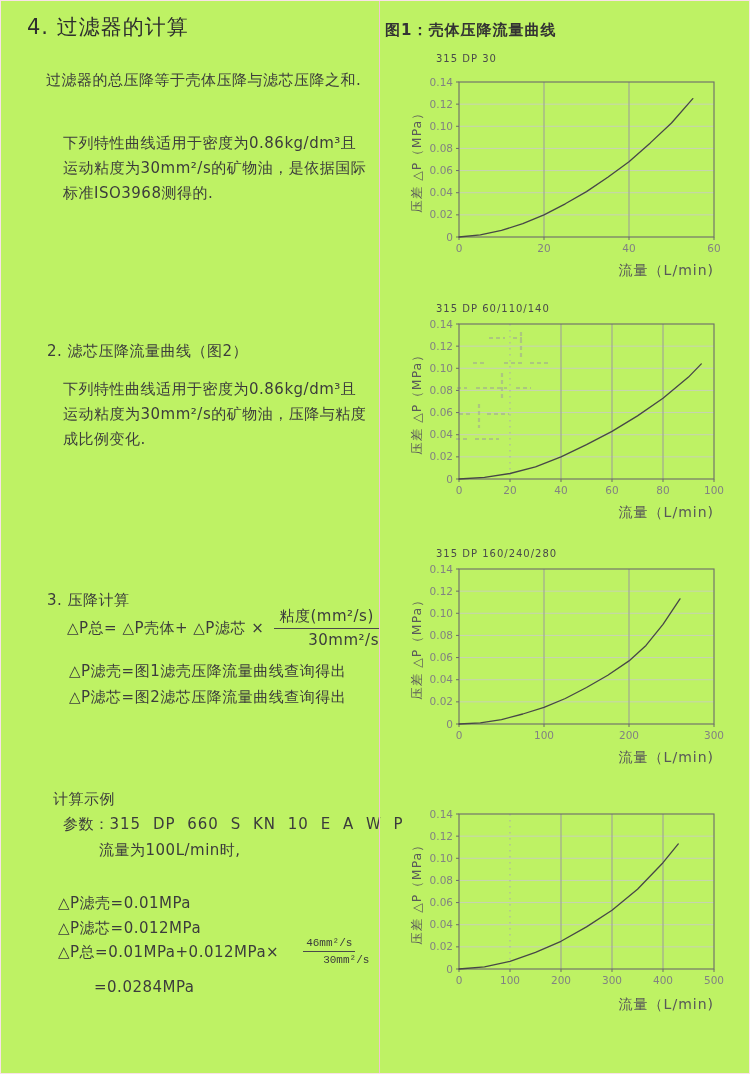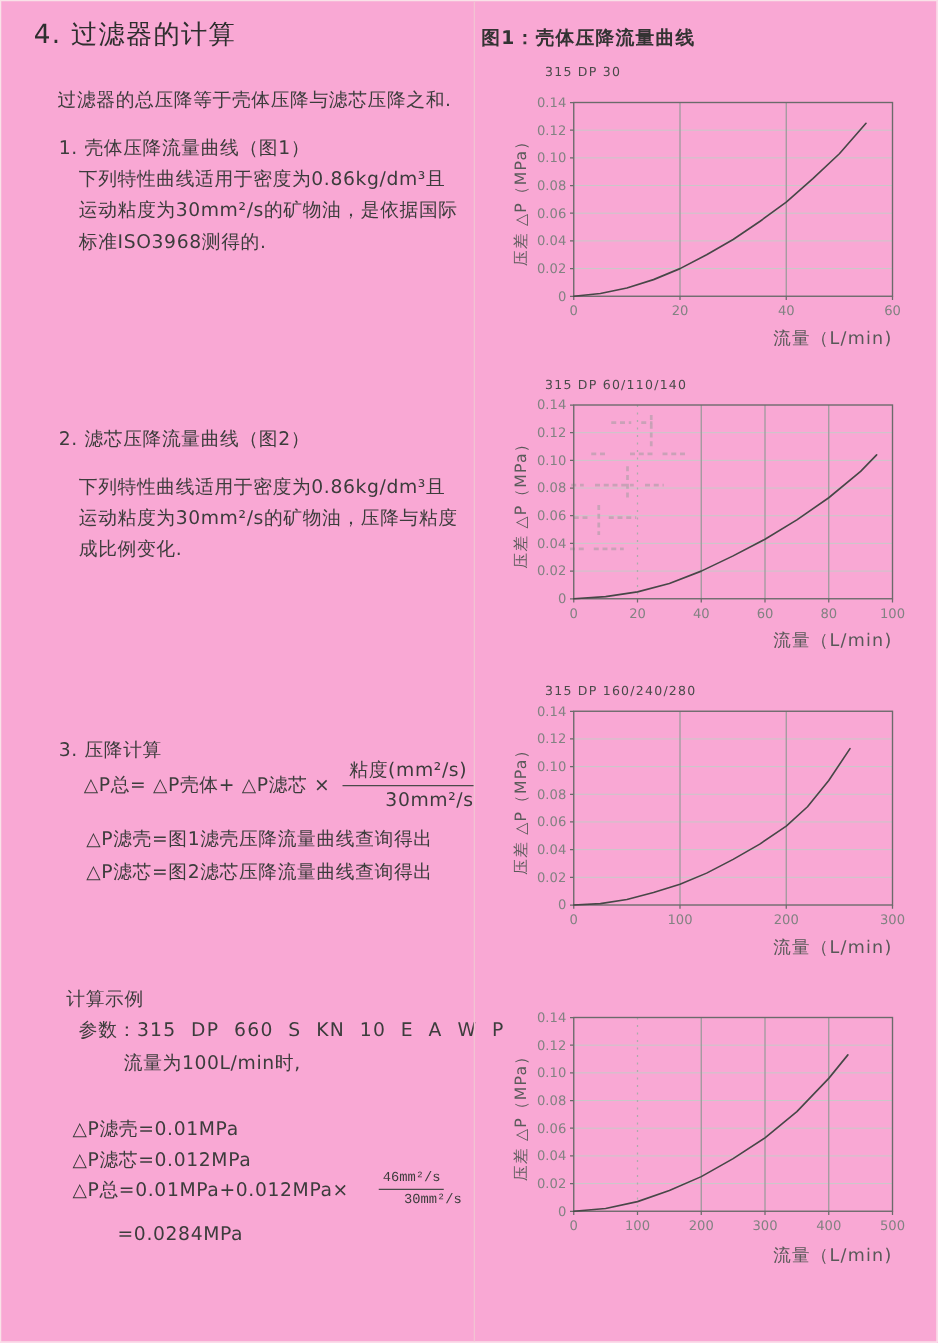--- a/index.html
+++ b/index.html
@@ -1,17 +1,17 @@
 <!DOCTYPE html>
 <html><head>
 <meta charset="utf-8">
 <style>
   html,body{margin:0;padding:0;background:#ffffff;}
   .page{
-    position:relative;width:750px;height:1074px;background:#f9a8d4;
+    position:relative;width:750px;height:1074px;background:#bef264;
     font-family:"DejaVu Sans","Liberation Sans",sans-serif;color:#383838;
     overflow:hidden;border:1px solid #f9e2e8;box-sizing:border-box;
   }
   .abs{position:absolute;white-space:nowrap;}
   .h1{font-size:21px;letter-spacing:1px;color:#2e2e2e;}
   .fig-title{font-size:15px;font-weight:bold;letter-spacing:1px;color:#333;}
   .body-text{font-size:15px;letter-spacing:0.5px;color:#3c3c3c;}
   .chart-title{font-size:10px;letter-spacing:1px;color:#4a4a4a;}
   .x-label{font-size:14px;letter-spacing:1px;color:#585858;}
   svg.plot{position:absolute;font-family:inherit;}
@@ -28,21 +28,20 @@
 </style>
 </head>
 <body>
 
 <div class="page">
 
   <div class="abs h1" style="left:26px;top:12px">4. 过滤器的计算</div>
 
   <div class="abs body-text" style="left:45px;top:70px">过滤器的总压降等于壳体压降与滤芯压降之和.</div>
 
-  <div class="abs body-text" style="left:46px;top:108px">1. 壳体压降流量曲线（图1）</div>
   <div class="abs body-text" style="left:62px;top:133px">下列特性曲线适用于密度为0.86kg/dm³且</div>
   <div class="abs body-text" style="left:62px;top:158px">运动粘度为30mm²/s的矿物油，是依据国际</div>
   <div class="abs body-text" style="left:62px;top:183px">标准ISO3968测得的.</div>
 
   <div class="abs body-text" style="left:46px;top:341px">2. 滤芯压降流量曲线（图2）</div>
   <div class="abs body-text" style="left:62px;top:379px">下列特性曲线适用于密度为0.86kg/dm³且</div>
   <div class="abs body-text" style="left:62px;top:404px">运动粘度为30mm²/s的矿物油，压降与粘度</div>
   <div class="abs body-text" style="left:62px;top:429px">成比例变化.</div>
 
   <div class="abs body-text" style="left:46px;top:590px">3. 压降计算</div>

